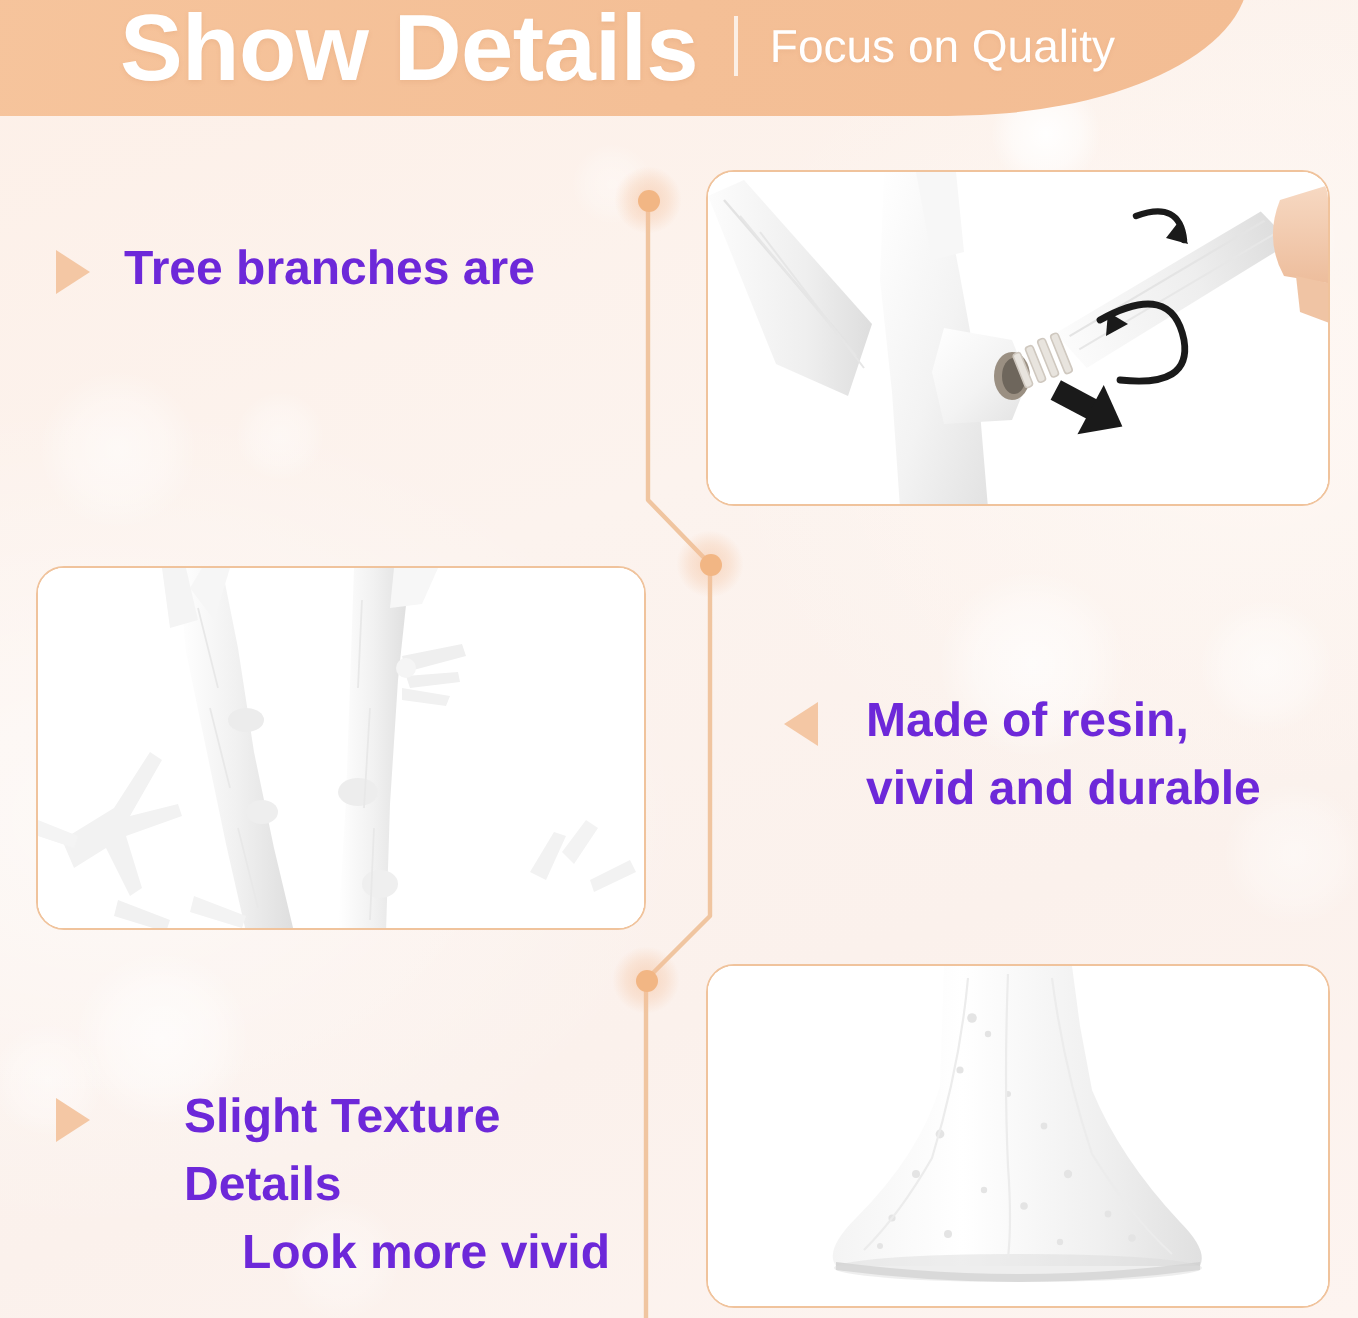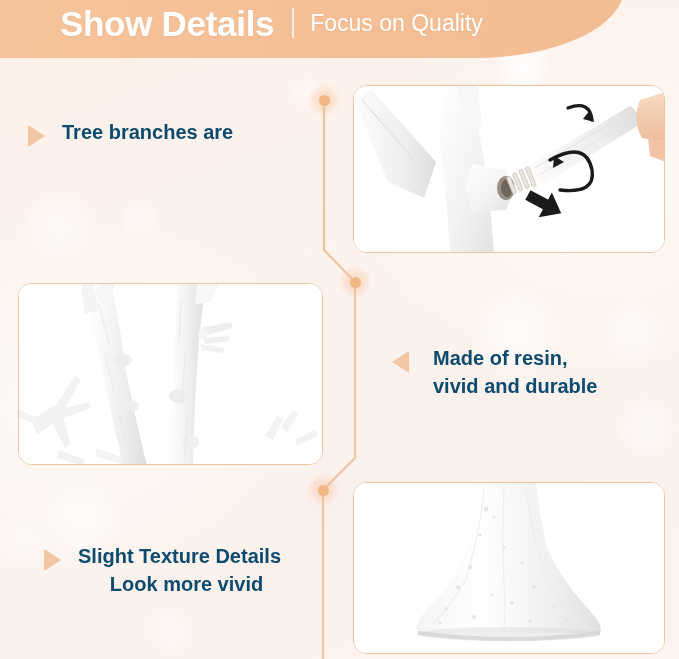--- a/index.html
+++ b/index.html
@@ -36,21 +36,21 @@
     width:634px; height:70px;
     background:linear-gradient(100deg,#f6c49c 0%,#f4bf96 55%,#f3bd94 100%);
     border-bottom-right-radius:150px 70px;
     border-top-right-radius:0;
     display:flex; align-items:center;
     padding-left:70px;
     z-index:4;
   }
   .banner-title {
     color:#ffffff;
-    font-size:35px;
+    font-size:47px;
     font-weight:bold;
     letter-spacing:-0.3px;
     line-height:1;
     text-shadow:0 1px 2px rgba(214,150,108,0.25);
   }
   .banner-divider {
     width:2px; height:30px;
     background:rgba(255,255,255,0.75);
     margin:0 16px 0 18px;
   }
@@ -97,22 +97,22 @@
     border-top:11px solid transparent;
     border-bottom:11px solid transparent;
     border-left:17px solid #f4c7a4;
   }
   .tri-left {
     border-top:11px solid transparent;
     border-bottom:11px solid transparent;
     border-right:17px solid #f4c7a4;
   }
   .caption {
-    color:#0c4a6e;
-    font-size:20px;
+    color:#6d28d9;
+    font-size:24px;
     font-weight:bold;
     line-height:1.42;
   }
   .tb-lines { display:block; }
 </style>
 </head>
 <body>
 
 <div id="page">
 
@@ -316,21 +316,21 @@
   </div>
 
   <div class="textblock" style="left:392px;top:344px;width:262px;">
     <span class="tri tri-left"></span>
     <span class="caption" style="margin-left:24px;">
       <span class="tb-lines">Made of resin,</span>
       <span class="tb-lines">vivid and durable</span>
     </span>
   </div>
 
-  <div class="textblock" style="left:44px;top:542px;width:292px;">
+  <div class="textblock" style="left:28px;top:542px;width:292px;gap:30px;">
     <span class="tri tri-right"></span>
     <span class="caption" style="margin-left:17px;">
       <span class="tb-lines">Slight Texture Details</span>
       <span class="tb-lines" style="padding-left:14px;text-align:center;">Look more vivid</span>
     </span>
   </div>
 
 </div>
 
 </body></html>

